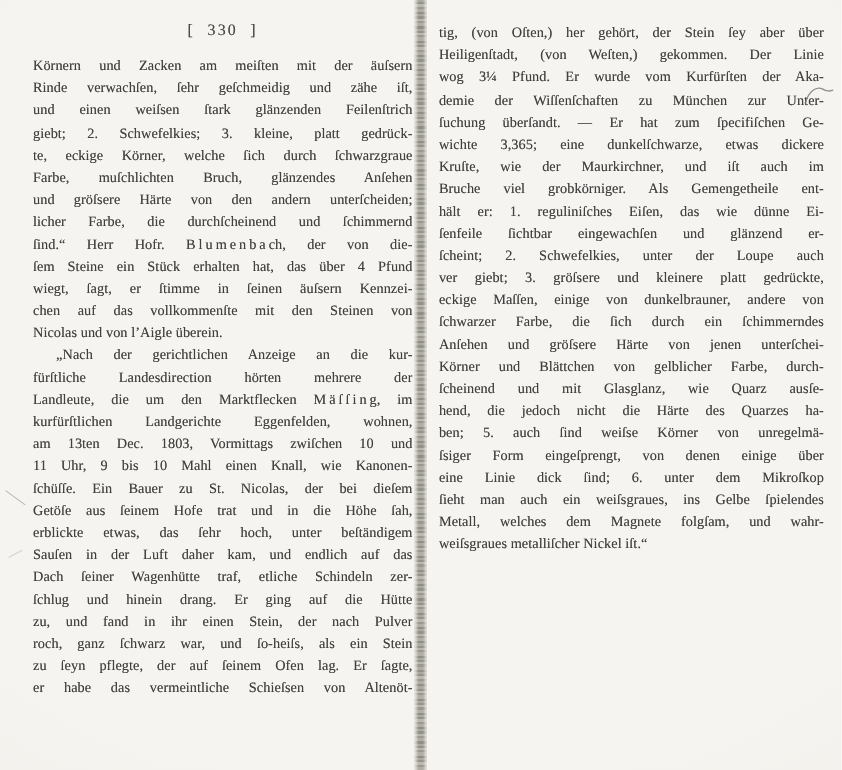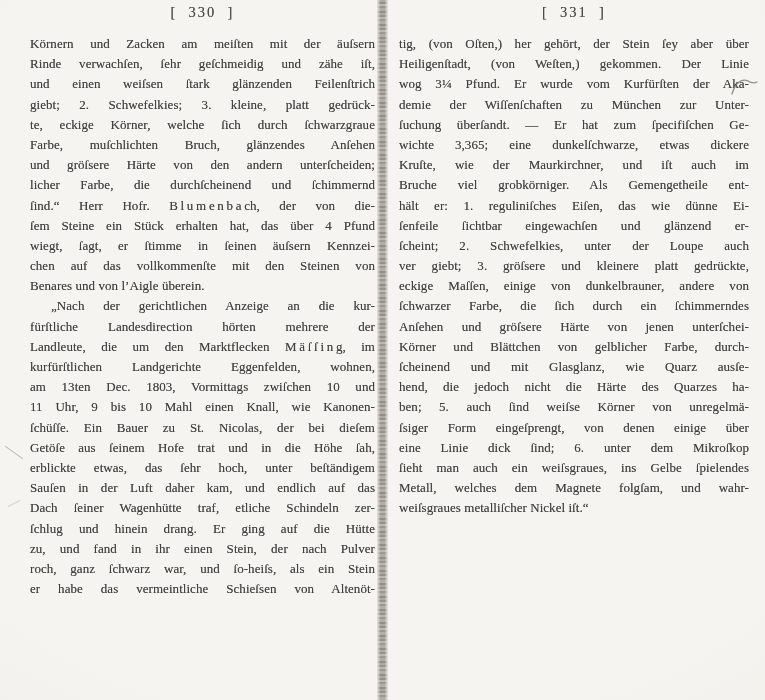--- a/index.html
+++ b/index.html
@@ -17,21 +17,21 @@
   .gutter {
     position: absolute; left: 377px; top: 0; width: 11px; height: 700px;
     background:
       linear-gradient(90deg, rgba(242,241,236,.85), rgba(242,241,236,0) 32%, rgba(242,241,236,0) 68%, rgba(242,241,236,.85)),
       repeating-linear-gradient(180deg,
         #a5a299 0 2px, #8b887f 2px 4px, #b5b2a9 4px 6px,
         #928f86 6px 8px, #aaa79e 8px 11px, #86837a 11px 13px);
     opacity: .9;
   }
 
-  .page { position: absolute; top: 4px; font-family: Liberation Serif, serif; }
+  .page { position: absolute; top: 20px; font-family: Liberation Serif, serif; }
   .page.left  { left: 30px;  width: 345px; }
   .page.right { left: 399px; width: 350px; }
 
   .pagenum {
     text-align: center;
     font-size: 14.5px;
     letter-spacing: 2px;
     color: #4a4842;
     white-space: pre;
     margin-bottom: 13px;
@@ -80,41 +80,41 @@
         <div class="line">und einen weiſsen ſtark glänzenden Feilenſtrich</div>
         <div class="line">giebt; 2. Schwefelkies; 3. kleine, platt gedrück-</div>
         <div class="line">te, eckige Körner, welche ſich durch ſchwarzgraue</div>
         <div class="line">Farbe, muſchlichten Bruch, glänzendes Anſehen</div>
         <div class="line">und gröſsere Härte von den andern unterſcheiden;</div>
         <div class="line">licher Farbe, die durchſcheinend und ſchimmernd</div>
         <div class="line">ſind.“ Herr Hofr. B l u m e n b a ch, der von die-</div>
         <div class="line">ſem Steine ein Stück erhalten hat, das über 4 Pfund</div>
         <div class="line">wiegt, ſagt, er ſtimme in ſeinen äuſsern Kennzei-</div>
         <div class="line">chen auf das vollkommenſte mit den Steinen von</div>
-        <div class="line flush">Benares und von l’Aigle überein.</div>
+        <div class="line flush">Nicolas und von l’Aigle überein.</div>
         <div class="line indent">„Nach der gerichtlichen Anzeige an die kur-</div>
         <div class="line">fürſtliche Landesdirection hörten mehrere der</div>
         <div class="line">Landleute, die um den Marktflecken M ä ſ ſ i n g, im</div>
         <div class="line">kurfürſtlichen Landgerichte Eggenfelden, wohnen,</div>
         <div class="line">am 13ten Dec. 1803, Vormittags zwiſchen 10 und</div>
         <div class="line">11 Uhr, 9 bis 10 Mahl einen Knall, wie Kanonen-</div>
         <div class="line">ſchüſſe. Ein Bauer zu St. Nicolas, der bei dieſem</div>
         <div class="line">Getöſe aus ſeinem Hofe trat und in die Höhe ſah,</div>
         <div class="line">erblickte etwas, das ſehr hoch, unter beſtändigem</div>
         <div class="line">Sauſen in der Luft daher kam, und endlich auf das</div>
         <div class="line">Dach ſeiner Wagenhütte traf, etliche Schindeln zer-</div>
         <div class="line">ſchlug und hinein drang. Er ging auf die Hütte</div>
         <div class="line">zu, und fand in ihr einen Stein, der nach Pulver</div>
         <div class="line">roch, ganz ſchwarz war, und ſo-heiſs, als ein Stein</div>
+        <div class="line">zu ſeyn pflegte, der auf ſeinem Ofen lag. Er ſagte,</div>
         <div class="line">er habe das vermeintliche Schieſsen von Altenöt-</div>
       </div>
   </section>
 
   <section class="page right">
-    <div class="pagenum">[  331  ]</div>
     <div class="body-text">
         <div class="line">tig, (von Oſten,) her gehört, der Stein ſey aber über</div>
         <div class="line">Heiligenſtadt, (von Weſten,) gekommen. Der Linie</div>
         <div class="line">wog 3¼ Pfund. Er wurde vom Kurfürſten der Aka-</div>
         <div class="line">demie der Wiſſenſchaften zu München zur Unter-</div>
         <div class="line">ſuchung überſandt. — Er hat zum ſpecifiſchen Ge-</div>
         <div class="line">wichte 3,365; eine dunkelſchwarze, etwas dickere</div>
         <div class="line">Kruſte, wie der Maurkirchner, und iſt auch im</div>
         <div class="line">Bruche viel grobkörniger. Als Gemengetheile ent-</div>
         <div class="line">hält er: 1. reguliniſches Eiſen, das wie dünne Ei-</div>

